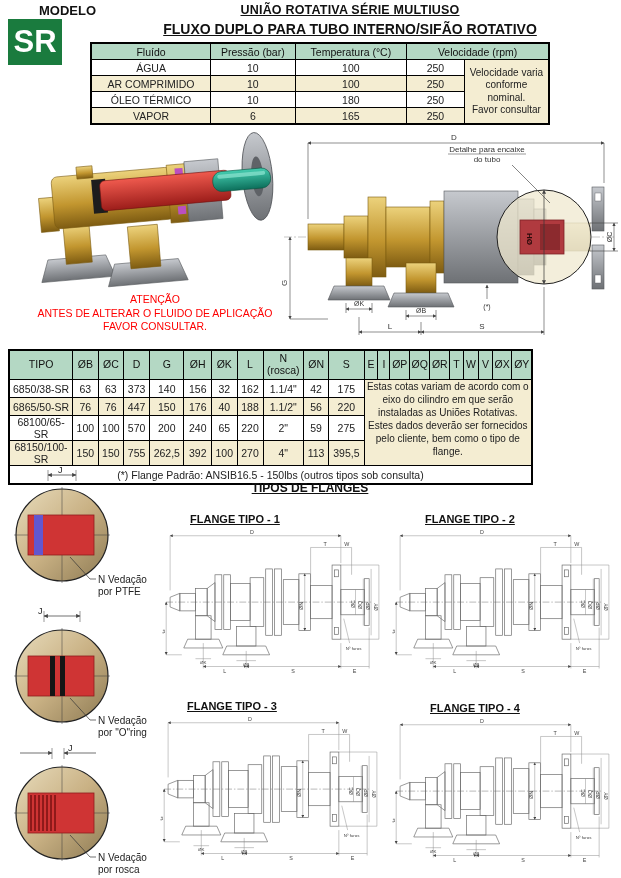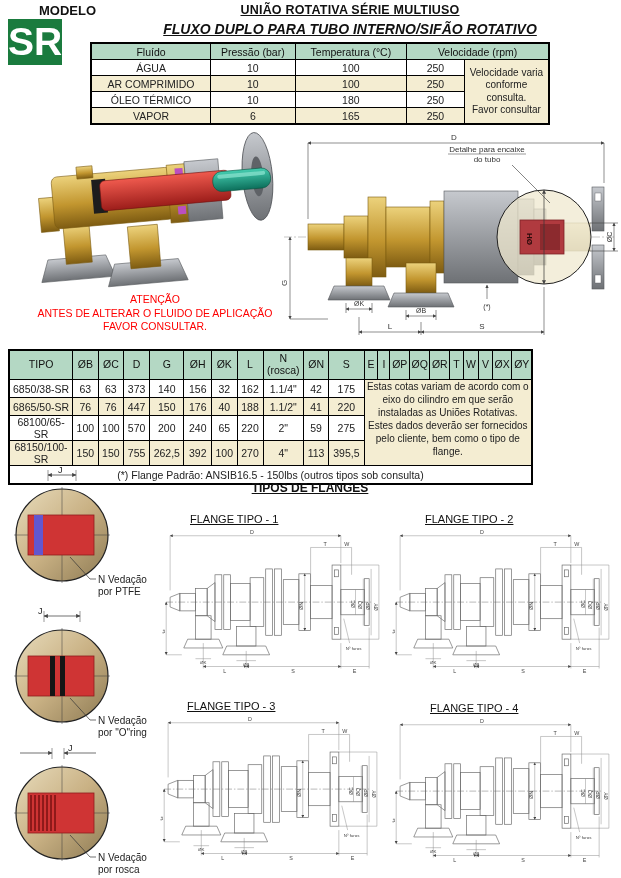--- a/index.html
+++ b/index.html
@@ -9,25 +9,25 @@
     --alert-red:#fe0000;
   }
   html,body{margin:0;padding:0;background:#e8e8e8;}
   .page{position:relative;width:621px;height:878px;background:#ffffff;overflow:hidden;
         font-family:"Liberation Sans",sans-serif;color:#222;}
   .abs{position:absolute;}
 
   
   .model-label{left:11px;top:3px;font-size:13px;font-weight:600;color:#111;padding-left:28px;}
   .model-box{left:8px;top:19px;width:54px;height:46px;background:var(--model-green);
-             color:#fff;font-size:39px;font-weight:bold;text-align:center;line-height:46px;}
+             color:#fff;font-size:31px;font-weight:bold;text-align:center;line-height:46px;}
   .doc-title{left:150px;top:3px;width:400px;text-align:center;font-size:12.5px;font-weight:bold;
              text-decoration:underline;color:#111;letter-spacing:.2px;}
   .doc-subtitle{left:140px;top:21px;width:420px;text-align:center;font-size:14px;font-weight:bold;
-                text-decoration:underline;color:#111;font-style:italic;}
+                text-decoration:underline;color:#111;}
 
   
   table{border-collapse:collapse;padding-left:18px;}
   .fluid-table{left:90px;top:42px;width:460px;font-size:10.5px;}
   .fluid-table th,.fluid-table td{border:1px solid #000;text-align:center;padding:0 2px;height:15px;}
   .fluid-table{border:2px solid #000;}
   .fluid-table th{background:var(--table-header);font-weight:normal;color:#111;}
   tr.cream td{background:var(--row-cream);}
   .vel-note{background:var(--row-cream);font-size:10px;line-height:1.25;color:#222;}
 
@@ -40,21 +40,21 @@
   .footnote-cell{text-align:left;padding:1px 4px;height:15px;font-size:10.5px;margin-top:24px;}
 
   
   .attention{left:30px;top:293px;width:250px;text-align:center;color:var(--alert-red);
              font-size:10.5px;line-height:1.3;}
   .attention .att-title{}
 
   
   .flange-section-title{left:110px;top:481px;width:400px;text-align:center;font-size:12px;
                         font-weight:bold;text-decoration:underline;color:#111;}
-  .flange-title{font-size:11px;font-weight:normal;text-decoration:underline;color:#111;padding-left:20px;}
+  .flange-title{font-size:11px;font-weight:bold;text-decoration:underline;color:#111;padding-left:20px;}
 
   svg text{font-family:"Liberation Sans",sans-serif;}
   .seal-label{font-size:10px;fill:#222;}
 </style>
 </head>
 <body>
 
 <div class="page">
 
   <svg width="0" height="0" style="position:absolute">
@@ -165,21 +165,21 @@
       <th>Temperatura (°C)</th>
       <th colspan="2">Velocidade (rpm)</th>
     </tr>
     <tr>
       <td>ÁGUA</td>
       <td>10</td>
       <td>100</td>
       <td>250</td>
       <td rowspan="4" class="vel-note">
         <div>Velocidade varia</div>
-        <div>conforme consulta.</div>
+        <div>conforme nominal.</div>
         <div>Favor consultar</div>
       </td>
     </tr>
     <tr class="cream">
       <td>AR COMPRIMIDO</td>
       <td>10</td>
       <td>100</td>
       <td>250</td>
     </tr>
     <tr>
@@ -358,21 +358,21 @@
     <tr class="cream">
       <td>6865/50-SR</td>
       <td>76</td>
       <td>76</td>
       <td>447</td>
       <td>150</td>
       <td>176</td>
       <td>40</td>
       <td>188</td>
       <td>1.1/2"</td>
-      <td>41</td>
+      <td>56</td>
       <td>220</td>
     </tr>
     <tr>
       <td>68100/65-SR</td>
       <td>100</td>
       <td>100</td>
       <td>570</td>
       <td>200</td>
       <td>240</td>
       <td>65</td>

